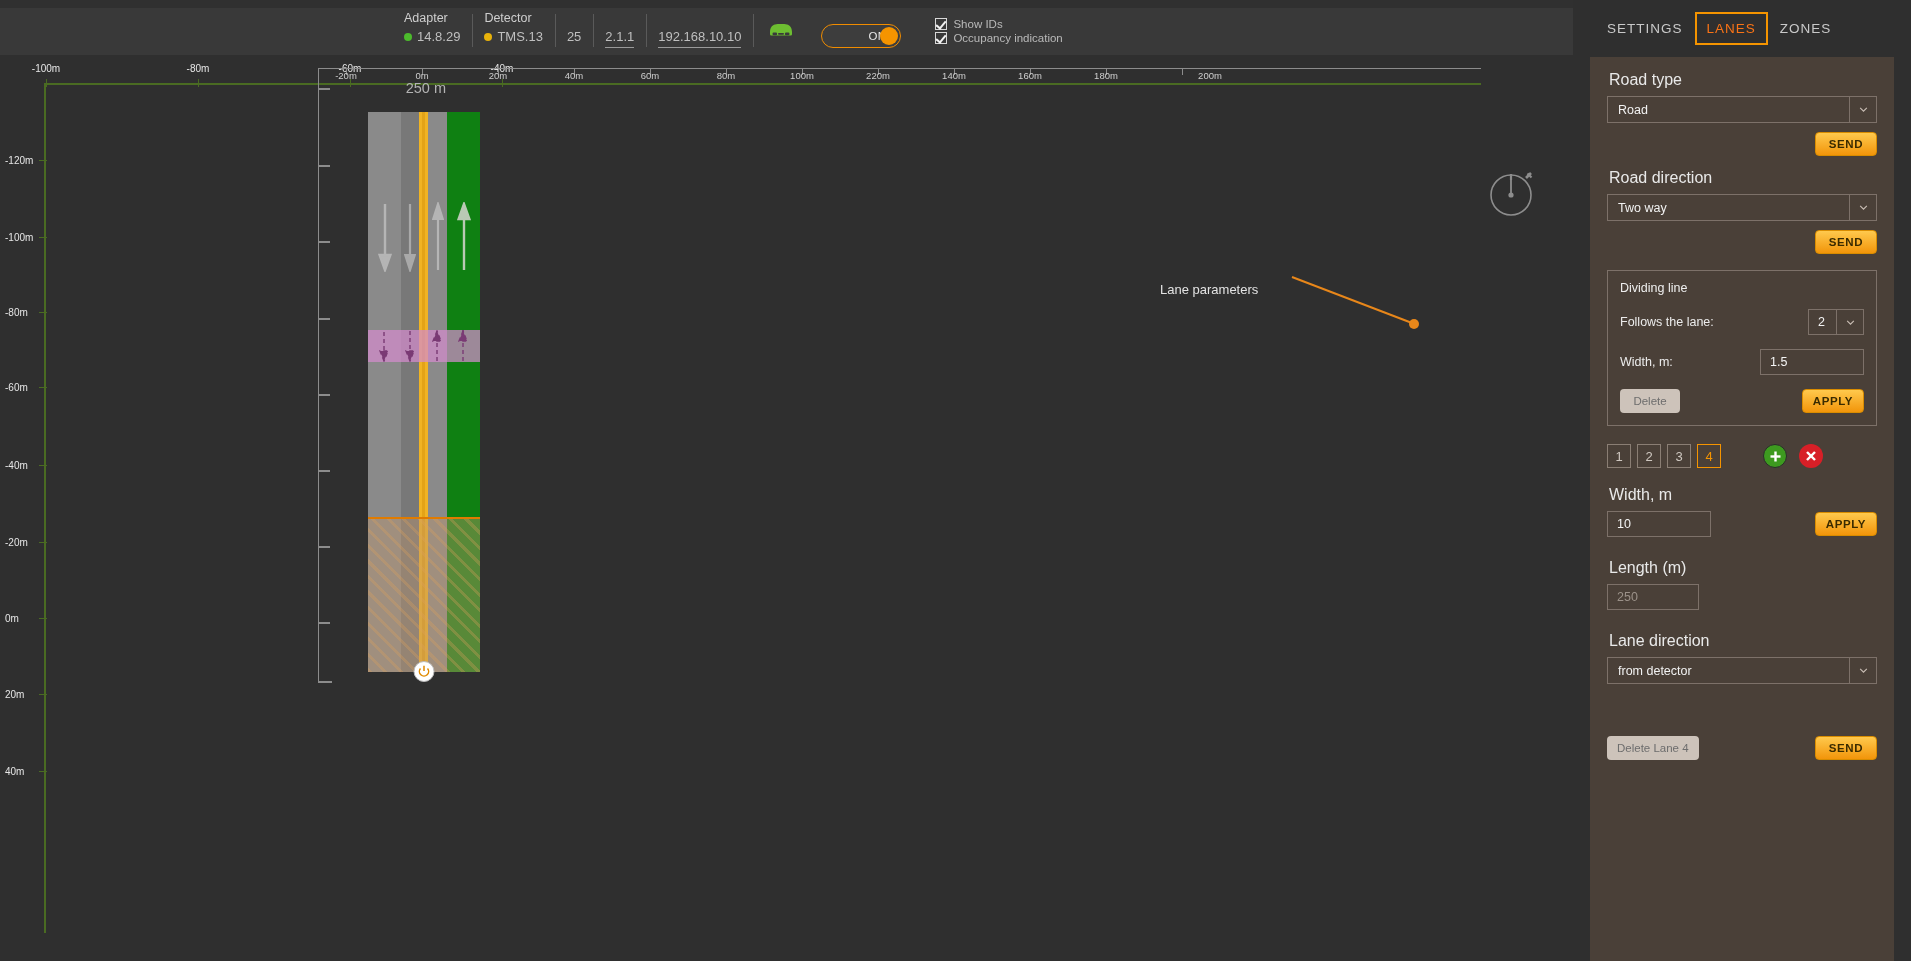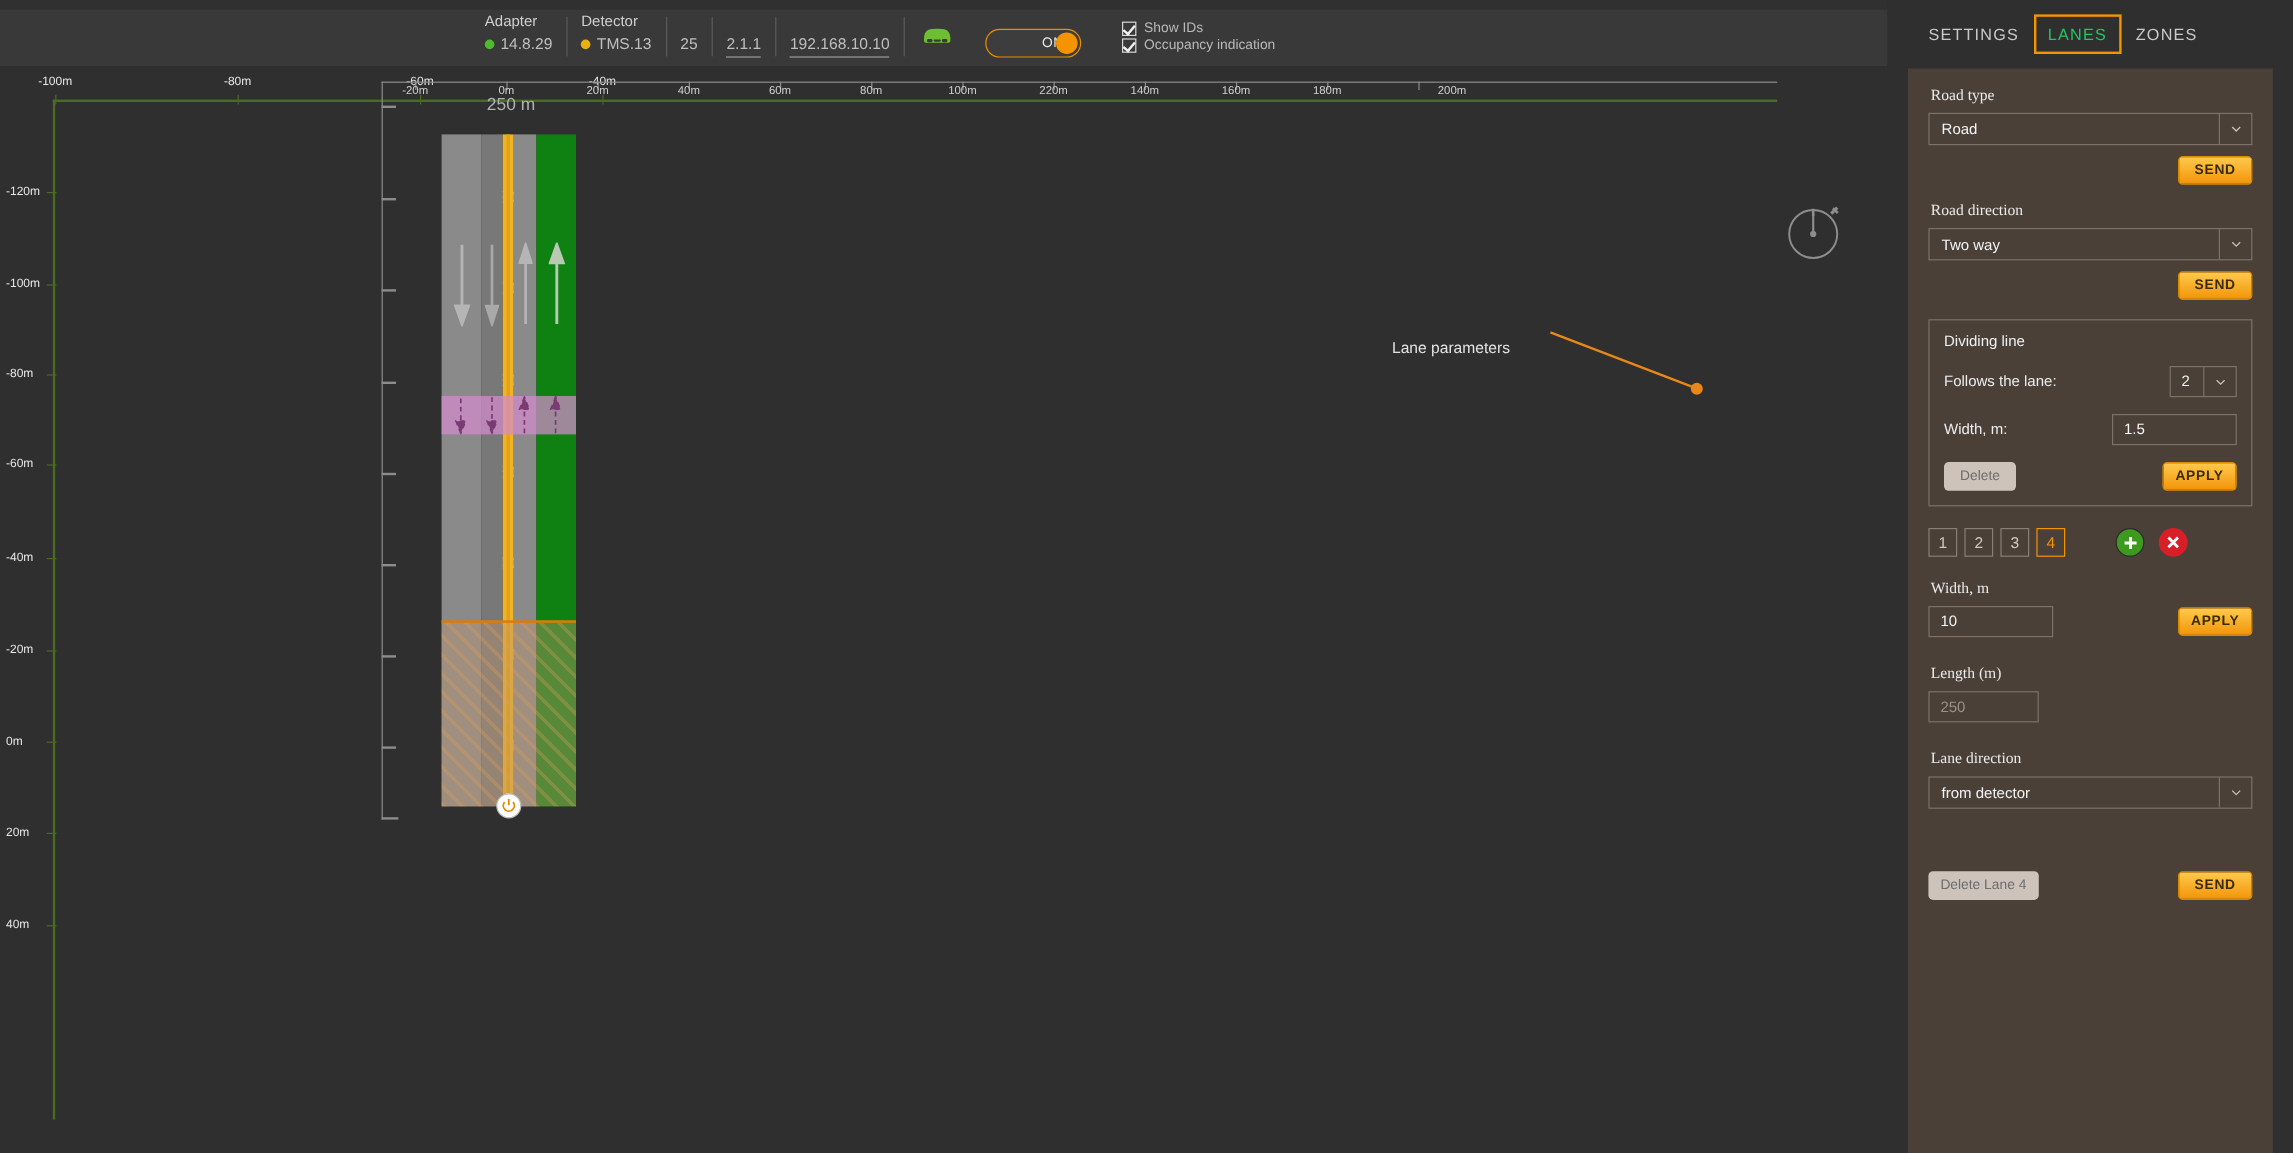--- a/index.html
+++ b/index.html
@@ -120,27 +120,27 @@
   .dock-tab { font-size: 13.5px; font-weight: bold; letter-spacing: .6px; padding: 0 14px; cursor: pointer; }
   .dock-tab.active { color: #f59400; }
   .dock-tab.idle { color: #b8b8b8; font-weight: normal; }
   .dock-sep { width: 1px; height: 22px; background: #5c5c5c; }
   .dock-chevron { margin-left: auto; margin-right: 6px; cursor: pointer; }
 
   
   .rpanel { position: absolute; right: 0; top: 0; width: 338px; height: 961px; background: #2f2f2f; }
   .rtabs { height: 57px; display: flex; align-items: center; padding-left: 22px; gap: 0px; }
   .rtab { font-size: 13.5px; letter-spacing: 1px; color: #c9c9c9; padding: 9px 12px; cursor: pointer; }
-  .rtab.active { color: #22c55e; border: 2px solid #f59400; padding: 7px 10px; text-align: right; }
+  .rtab.active { color: #f97316; border: 2px solid #f59400; padding: 7px 10px; text-align: right; }
 
   .rbody {
     position: absolute; left: 17px; top: 57px; width: 304px; bottom: 0;
     background: #4a4038; padding: 14px 17px 0 17px; overflow: hidden;
   }
-  .fld-label { font-size: 13px; color: #e9e9e9; margin: 0 0 7px 2px; font-family: Liberation Serif, serif; }
+  .fld-label { font-size: 16px; color: #e9e9e9; margin: 0 0 7px 2px; }
   .select {
     height: 27px; background: #4a4038; border: 1px solid #7d7169;
     display: flex; align-items: center; position: relative; cursor: pointer;
   }
   .select .val { font-size: 12.5px; color: #f2f2f2; padding-left: 10px; }
   .select .arrow {
     position: absolute; right: 0; top: 0; bottom: 0; width: 27px;
     border-left: 1px solid #7d7169; display: flex; align-items: center; justify-content: center;
   }
   .chev { width: 9px; height: 5px; }

